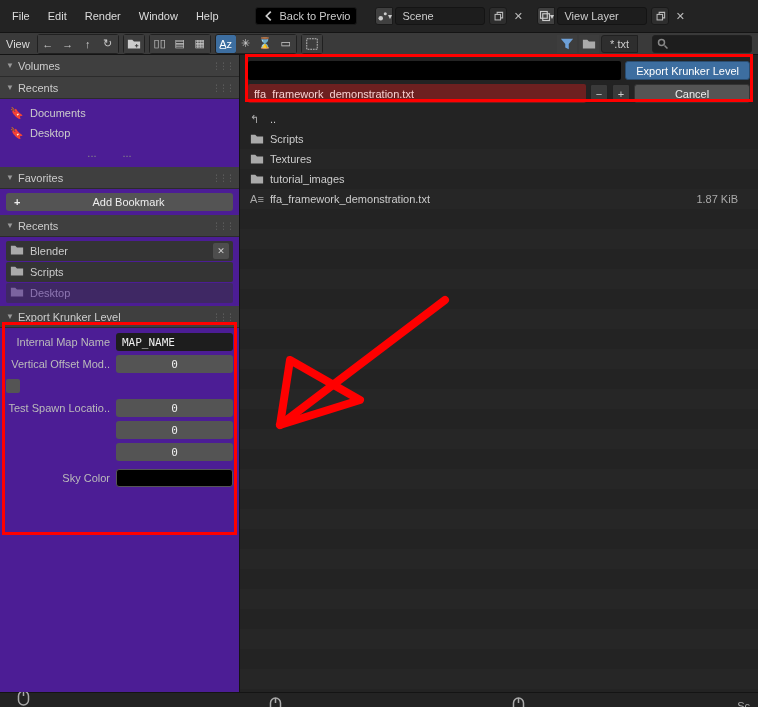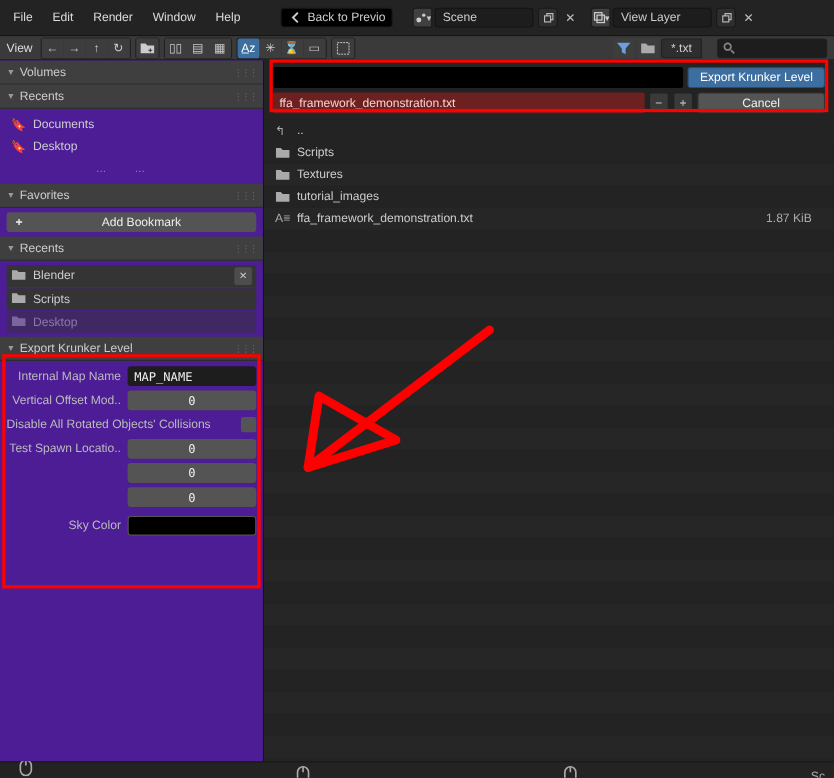--- a/index.html
+++ b/index.html
@@ -260,21 +260,20 @@
     <div class="panel-body export-panel">
       <div class="prop-row">
         <span class="lbl">Internal Map Name</span>
         <span class="val text" style="background:#1d1d1d;justify-content:flex-start;">MAP_NAME</span>
       </div>
       <div class="prop-row">
         <span class="lbl">Vertical Offset Mod..</span>
         <span class="val">0</span>
       </div>
       <div class="prop-row">
-        <span class="lbl" style="width:auto;flex:1;text-align:left">Disable All Rotated Objects' Collisions</span>
         <span class="chk"></span>
       </div>
       <div class="prop-row">
         <span class="lbl">Test Spawn Locatio..</span>
         <span class="val">0</span>
       </div>
       <div class="prop-row">
         <span class="lbl"></span>
         <span class="val">0</span>
       </div>

